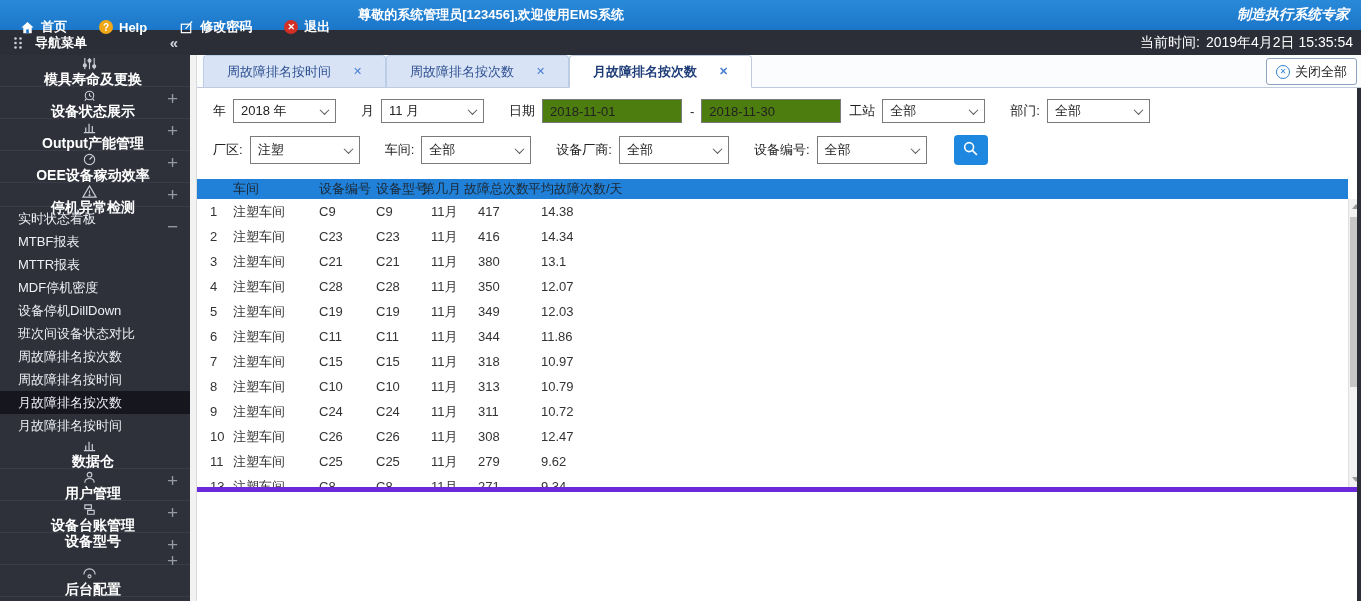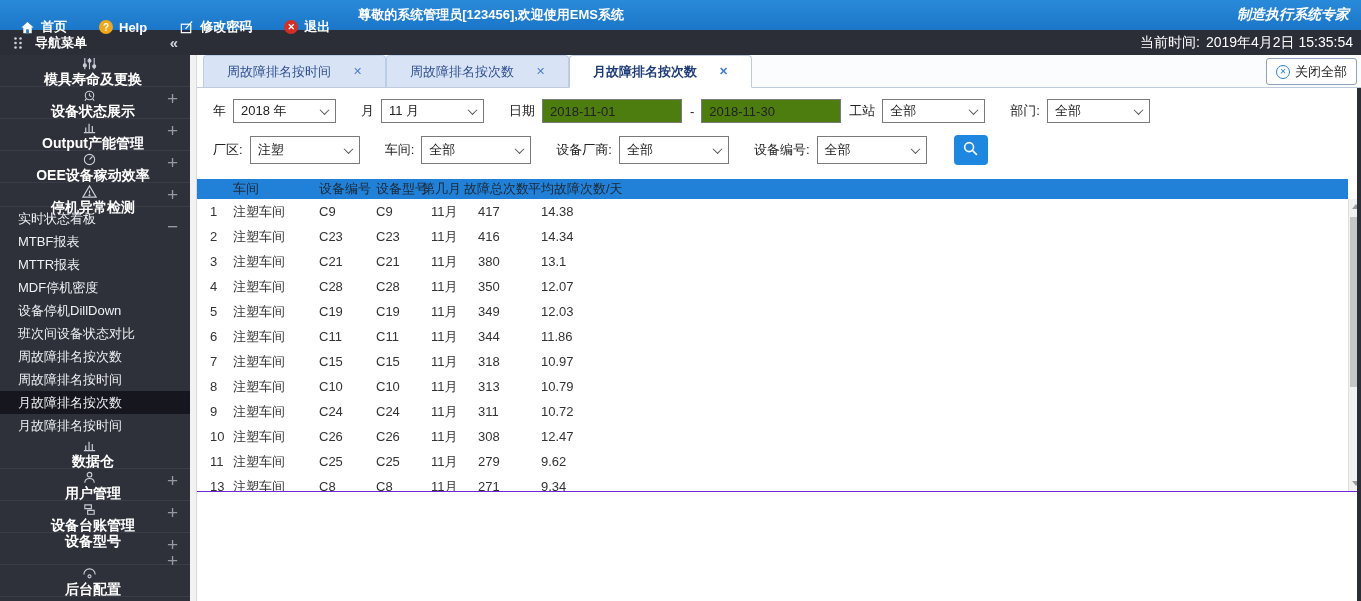--- a/index.html
+++ b/index.html
@@ -75,21 +75,21 @@
   .sel.r2 { width:110px; height:28px; }
   .chev { width:7px; height:7px; border-right:1px solid #555; border-bottom:1px solid #555;
     transform:rotate(45deg) translate(-1px,-1px); }
   .inp { width:140px; height:24px; border:1px solid #7a7a7a; background:#4d7c0f;
     display:flex; align-items:center; padding:0 7px; }
   .search-btn { width:34px; height:30px; background:#1e88e0; border-radius:4px;
     display:flex; align-items:center; justify-content:center; cursor:pointer; margin-left:2px; }
 
   
   .tablewrap { height:313px; position:relative; overflow:hidden;
-    border-bottom:1px solid #6d28d9; flex:none; }
+    border-bottom:5px solid #6d28d9; flex:none; }
   table { border-collapse:collapse; width:calc(100% - 13px); table-layout:fixed; }
   thead th { background:#2181d8; color:#1c2733; font-weight:normal; font-size:13px;
     height:20px; text-align:left; padding:0; white-space:nowrap; }
   th.h5 { text-indent:-9px; } th.h6 { text-indent:-14px; } th.h7 { text-indent:-13px; }
   tbody td { height:25px; font-size:13px; color:#333; padding:0; white-space:nowrap; }
   td.c1 { padding-left:13px; color:#333; }
 
   
   .vscroll { position:absolute; right:0; top:20px; bottom:0; width:13px; background:#f1f1f1;
     border-left:1px solid #e0e0e0; }

